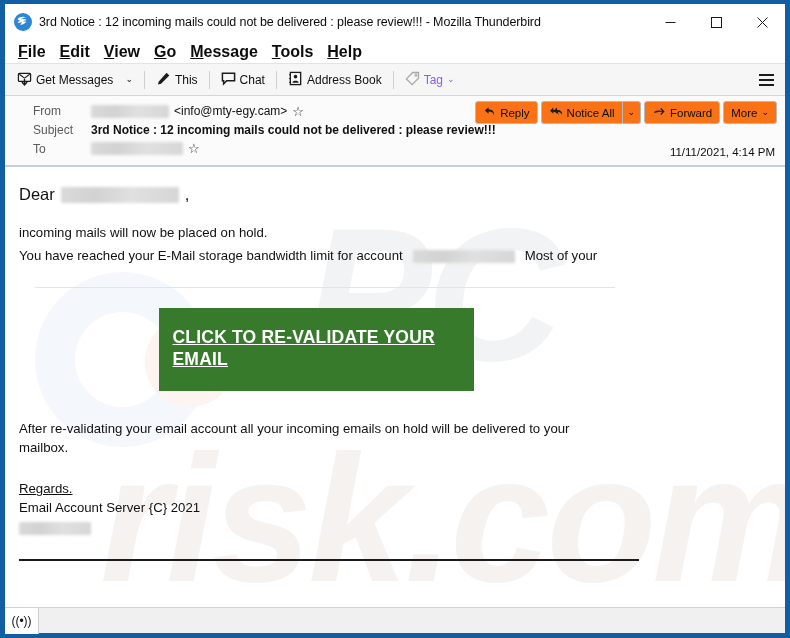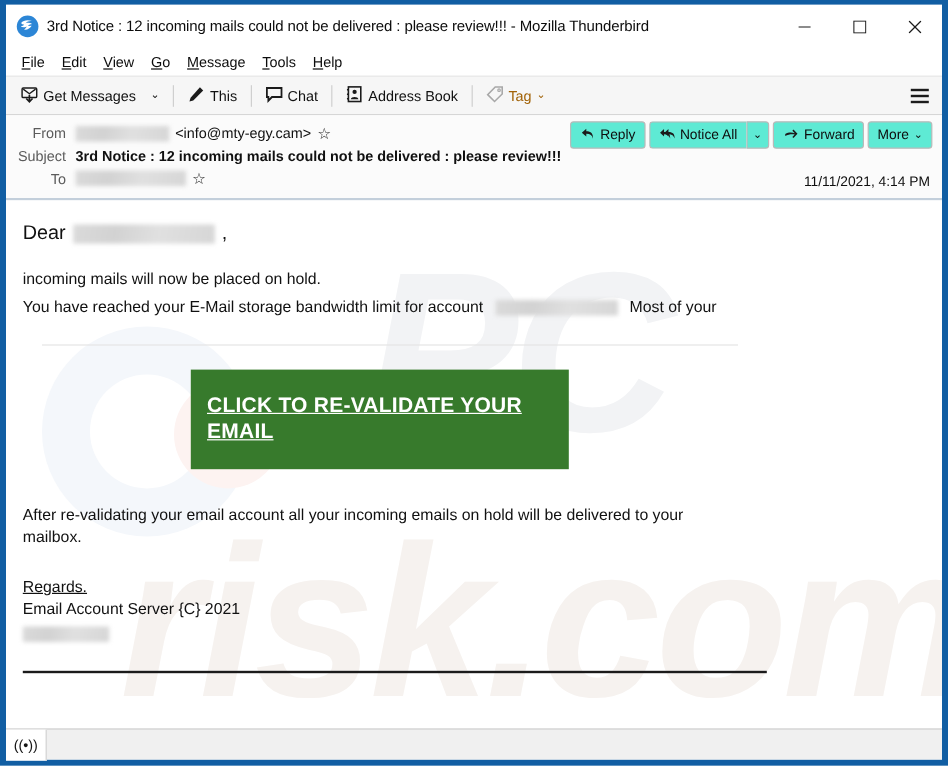--- a/index.html
+++ b/index.html
@@ -66,24 +66,25 @@
   
   .menubar {
     height: 24px; min-height: 24px;
     background: #ffffff;
     display: flex;
     align-items: center;
     padding-left: 6px;
     border-bottom: 1px solid #e3e3e3;
   }
   .menuitem {
-    font-size: 12px;
+    font-size: 16px;
     color: #0c0c0c;
     padding: 2px 7px;
     white-space: nowrap;
+    font-weight: bold;
   }
   .menuitem u { text-decoration: underline; }
 
   
   .toolbar {
     height: 32px; min-height: 32px;
     background: #f6f6f6;
     border-bottom: 1px solid #d6d6d6;
     display: flex;
     align-items: center;
@@ -93,21 +94,21 @@
   .tbtn {
     display: flex;
     align-items: center;
     gap: 4px;
     font-size: 12px;
     color: #101010;
     padding: 3px 6px;
     border-radius: 3px;
     white-space: nowrap;
   }
-  .tbtn.disabled { color: #a16207; }
+  .tbtn.disabled { color: #8b5cf6; }
   .tsep {
     width: 1px; height: 18px;
     background: #cfcfcf;
     margin: 0 5px;
   }
   .caret { font-size: 9px; line-height: 1; }
   .hamburger {
     position: absolute;
     right: 8px; top: 50%;
     transform: translateY(-50%);
@@ -131,25 +132,25 @@
     min-height: 60px;
   }
   .hdrrow {
     display: flex;
     align-items: center;
     min-height: 19px;
     padding: 1px 0;
   }
   .hdrlabel {
     width: 58px;
-    text-align: right;
     font-size: 12px;
     color: #5b5b5b;
     padding-right: 8px;
     flex: 0 0 auto;
+    margin-left: 28px;
   }
   .hdrvalue {
     font-size: 12px;
     color: #101010;
     display: flex;
     align-items: flex-end;
     gap: 5px;
   }
   .hdrvalue.bold { font-weight: bold; }
   .redact {
@@ -171,21 +172,21 @@
     display: flex;
     align-items: center;
     gap: 3px;
   }
   .rbtn {
     display: flex;
     align-items: center;
     gap: 4px;
     font-size: 11.5px;
     color: #0d0d0d;
-    background: #5eead4;
+    background: #f97316;
     border: 1px solid #b9b9b9;
     border-radius: 3px;
     padding: 3px 7px;
     white-space: nowrap;
     height: 23px;
   }
   .rgroup { display: flex; }
   .rgroup .rbtn:first-child { border-top-right-radius: 0; border-bottom-right-radius: 0; border-right: none; }
   .rgroup .rbtn:last-child { border-top-left-radius: 0; border-bottom-left-radius: 0; padding: 3px 5px; }
   .msgdate {

